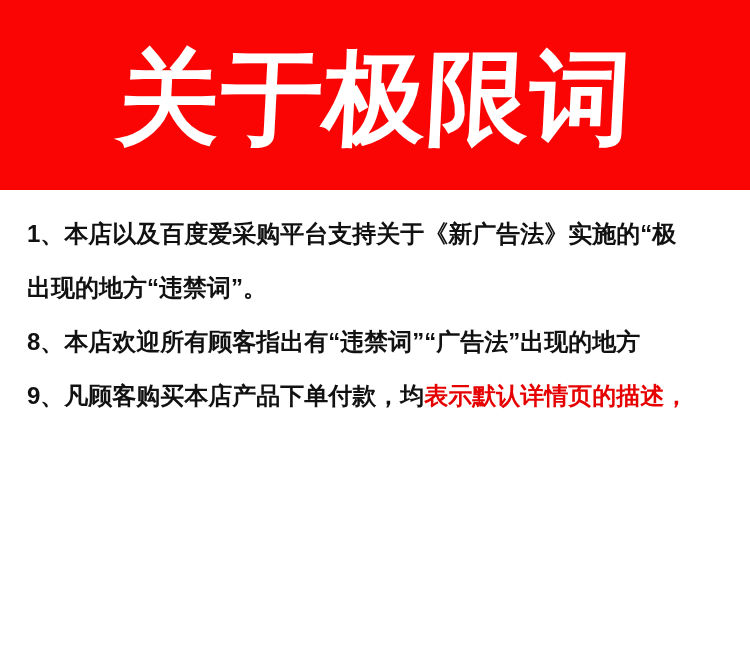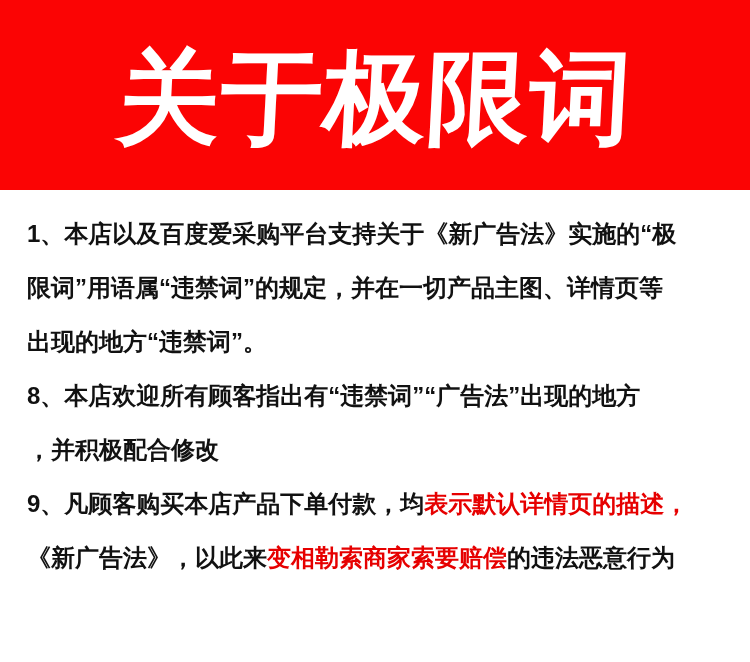--- a/index.html
+++ b/index.html
@@ -51,21 +51,18 @@
 </head>
 <body>
 
 <div class="page">
   <header class="banner">
     <h1 class="banner-title">关于极限词</h1>
   </header>
   <main class="notice-body">
     <div id="lines-container">
         <div class="line"><span class="run">1、本店以及百度爱采购平台支持关于《新广告法》实施的“极</span></div>
-        <div class="line"><span class="run">限词”用语属“违禁词”的规定，并在一切产品主图、详情页等</span></div>
         <div class="line"><span class="run">出现的地方“违禁词”。</span></div>
         <div class="line"><span class="run">8、本店欢迎所有顾客指出有“违禁词”“广告法”出现的地方</span></div>
-        <div class="line"><span class="run">，并积极配合修改</span></div>
         <div class="line"><span class="run">9、凡顾客购买本店产品下单付款，均</span><span class="run highlight">表示默认详情页的描述，</span></div>
-        <div class="line"><span class="run">《新广告法》，以此来</span><span class="run highlight">变相勒索商家索要赔偿</span><span class="run">的违法恶意行为</span></div>
       </div>
   </main>
 </div>
 
 </body></html>

